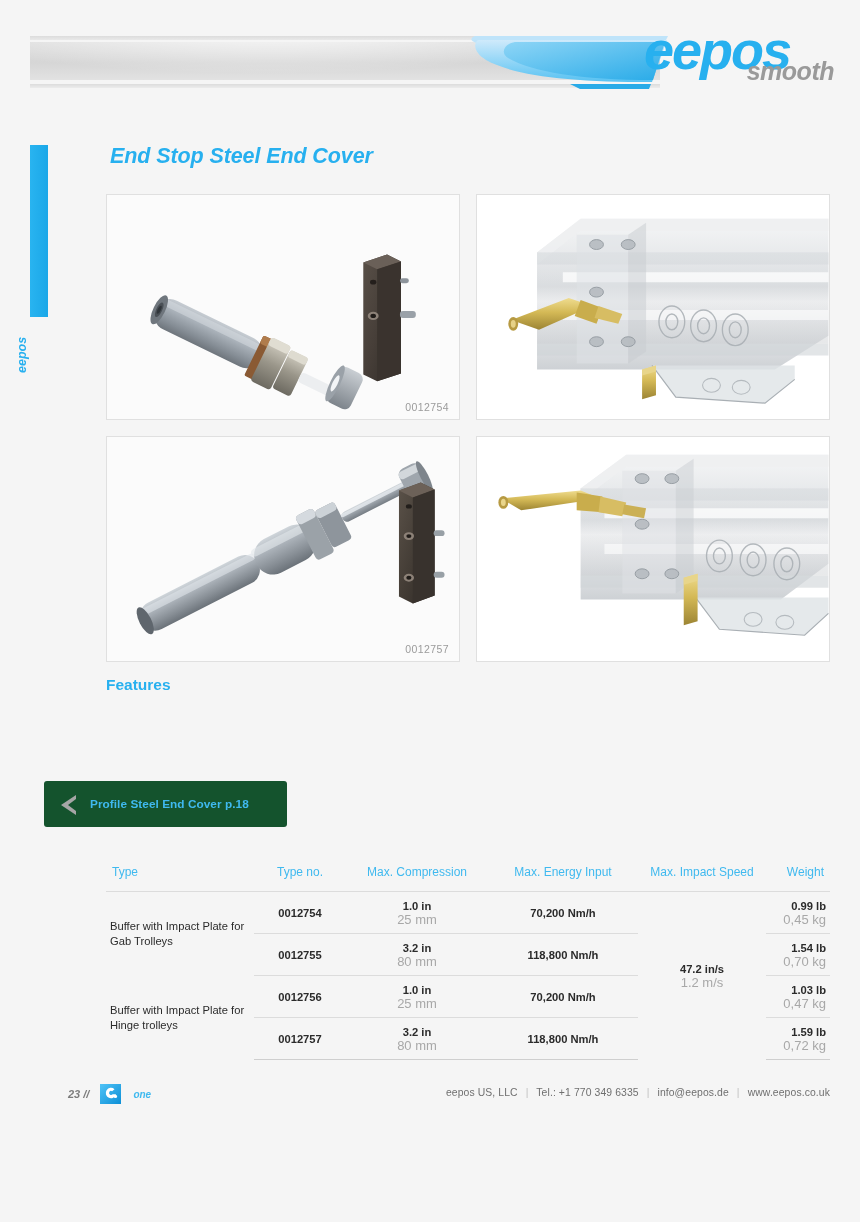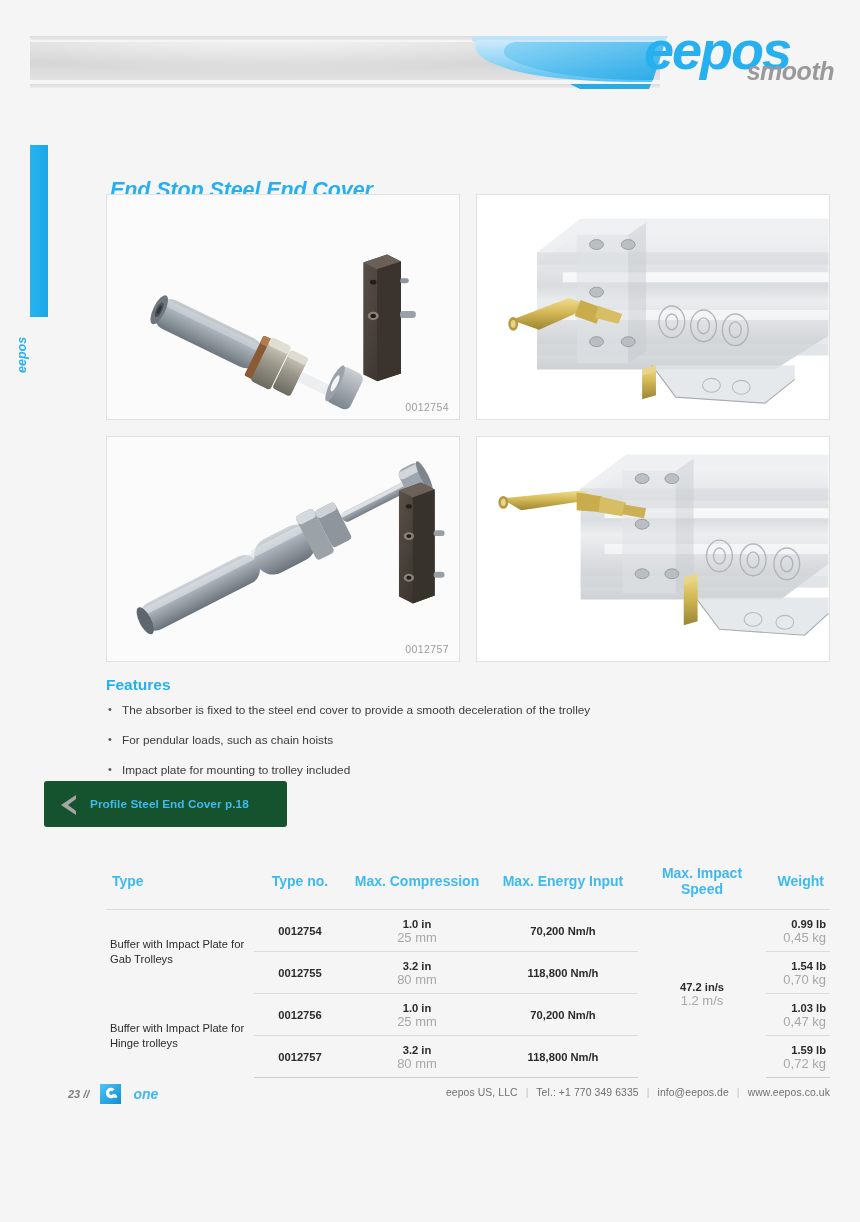--- a/index.html
+++ b/index.html
@@ -34,21 +34,21 @@
     background: linear-gradient(to right,#29b4f0,#1aa7e8); }
   .sidetab-sub { position: absolute; left: 30px; top: 317px; width: 18px; height: 56px; }
   .sidetab-sub span { position: absolute; left: -1px; bottom: 0px; width: 60px;
     transform: rotate(-90deg); transform-origin: left bottom;
     font-size: 12.5px; font-style: italic; font-weight: bold; color: #27b0ef;
     white-space: nowrap; }
 
   
   .page-title { position: absolute; left: 110px; top: 144px;
     font-size: 21.5px; font-style: italic; font-weight: bold; color: #27b0ef;
-    letter-spacing: -0.1px; margin-top: 34px; }
+    letter-spacing: -0.1px; }
 
   
   .panel { position: absolute; background: #fbfbfb; border: 1px solid #e0e0e0; overflow: hidden; }
   .panel.plain { background: #ffffff; border: 1px solid #e0e0e0; }
   .panel-caption { position: absolute; right: 10px; bottom: 6px;
     font-size: 10.5px; color: #9b9b9b; letter-spacing: .4px; }
   #panel-a { left: 106px; top: 194px; width: 354px; height: 226px; }
   #panel-b { left: 476px; top: 194px; width: 354px; height: 226px; }
   #panel-c { left: 106px; top: 436px; width: 354px; height: 226px; }
   #panel-d { left: 476px; top: 436px; width: 354px; height: 226px; }
@@ -67,42 +67,42 @@
   .link-pill { position: absolute; left: 44px; top: 781px; width: 243px; height: 46px;
     background: #14532d; border-radius: 3px; display: flex; align-items: center; }
   .chev { width: 46px; height: 46px; position: relative; flex: none; }
   .chev svg { position: absolute; left: 12px; top: 12px; }
   .link-pill-label { font-size: 11.8px; font-weight: bold; color: #3fb9ef;
     letter-spacing: .05px; }
 
   
   .tbl { position: absolute; left: 106px; top: 855px; width: 724px;
     border-collapse: collapse; table-layout: fixed; }
-  .tbl th { font-size: 14px; font-weight: bold; color: #3fb9ef; padding: 10px 4px 12px;
+  .tbl th { font-size: 12px; font-weight: normal; color: #3fb9ef; padding: 10px 4px 12px;
     border-bottom: 1px solid #dcdcdc; }
   .tbl th.l { text-align: left; padding-left: 6px; }
   .tbl th.c { text-align: center; }
   .tbl th.r { text-align: right; padding-right: 6px; }
   .tbl td { padding: 7px 4px; vertical-align: middle; }
   .cell-main { font-size: 11.2px; font-weight: bold; color: #2b2b2b; line-height: 14px; }
   .cell-sub  { font-size: 13px; color: #a8a8a8; line-height: 13px; }
   .td-type { font-size: 11.2px; color: #2b2b2b; line-height: 15px; padding-left: 6px; }
   .td-item { font-size: 11.2px; font-weight: bold; color: #2b2b2b; text-align: center; }
   .td-c { text-align: center; }
   .td-r { text-align: right; padding-right: 6px; }
   .rule { border-bottom: 1px solid #dcdcdc; }
   .rule-last { border-bottom: 1px solid #cfcfcf; }
 
   
   .footer { position: absolute; left: 0; top: 1080px; width: 860px; height: 40px; }
   .footer-left { position: absolute; left: 68px; top: 3px; display: flex;
     align-items: center; gap: 11px; }
   .fnum { font-size: 11px; font-style: italic; font-weight: bold; color: #7c7c7c; }
   .fmark { width: 22px; height: 22px; position: relative; }
-  .fone { font-size: 14px; font-style: italic; font-weight: bold; color: #3fb9ef; }
+  .fone { font-size: 10px; font-style: italic; font-weight: bold; color: #3fb9ef; }
   .footer-right { position: absolute; right: 30px; top: 7px;
     font-size: 10.4px; color: #6f6f6f; letter-spacing: .1px; }
   .fsep { color: #c2c2c2; padding: 0 5px; }
 </style>
 </head>
 <body>
 
 <div class="page">
 
   <div class="header">
@@ -403,25 +403,20 @@
       </g>
 
       <g>
         <path d="M208 142 L222 138 L222 186 L208 190 Z" fill="url(#gold)"></path>
         <path d="M208 142 L222 138 L222 145 L208 149 Z" fill="#e8d58a"></path>
       </g>
     </svg>
   </div>
 
   <div class="features-title">Features</div>
-  <div class="features-list">
-    <div class="feature-item">The absorber is fixed to the steel end cover to provide a smooth deceleration of the trolley</div>
-    <div class="feature-item">For pendular loads, such as chain hoists</div>
-    <div class="feature-item">Impact plate for mounting to trolley included</div>
-  </div>
 
   <div class="link-pill">
     <span class="chev">
       <svg width="24" height="24" viewBox="0 0 24 24">
         <path d="M20 2 L5 12 L20 22 L20 18 L12 12 L20 6 Z" fill="#a6a6a6"></path>
       </svg>
     </span>
     <span class="link-pill-label">Profile Steel End Cover p.18</span>
   </div>
 

